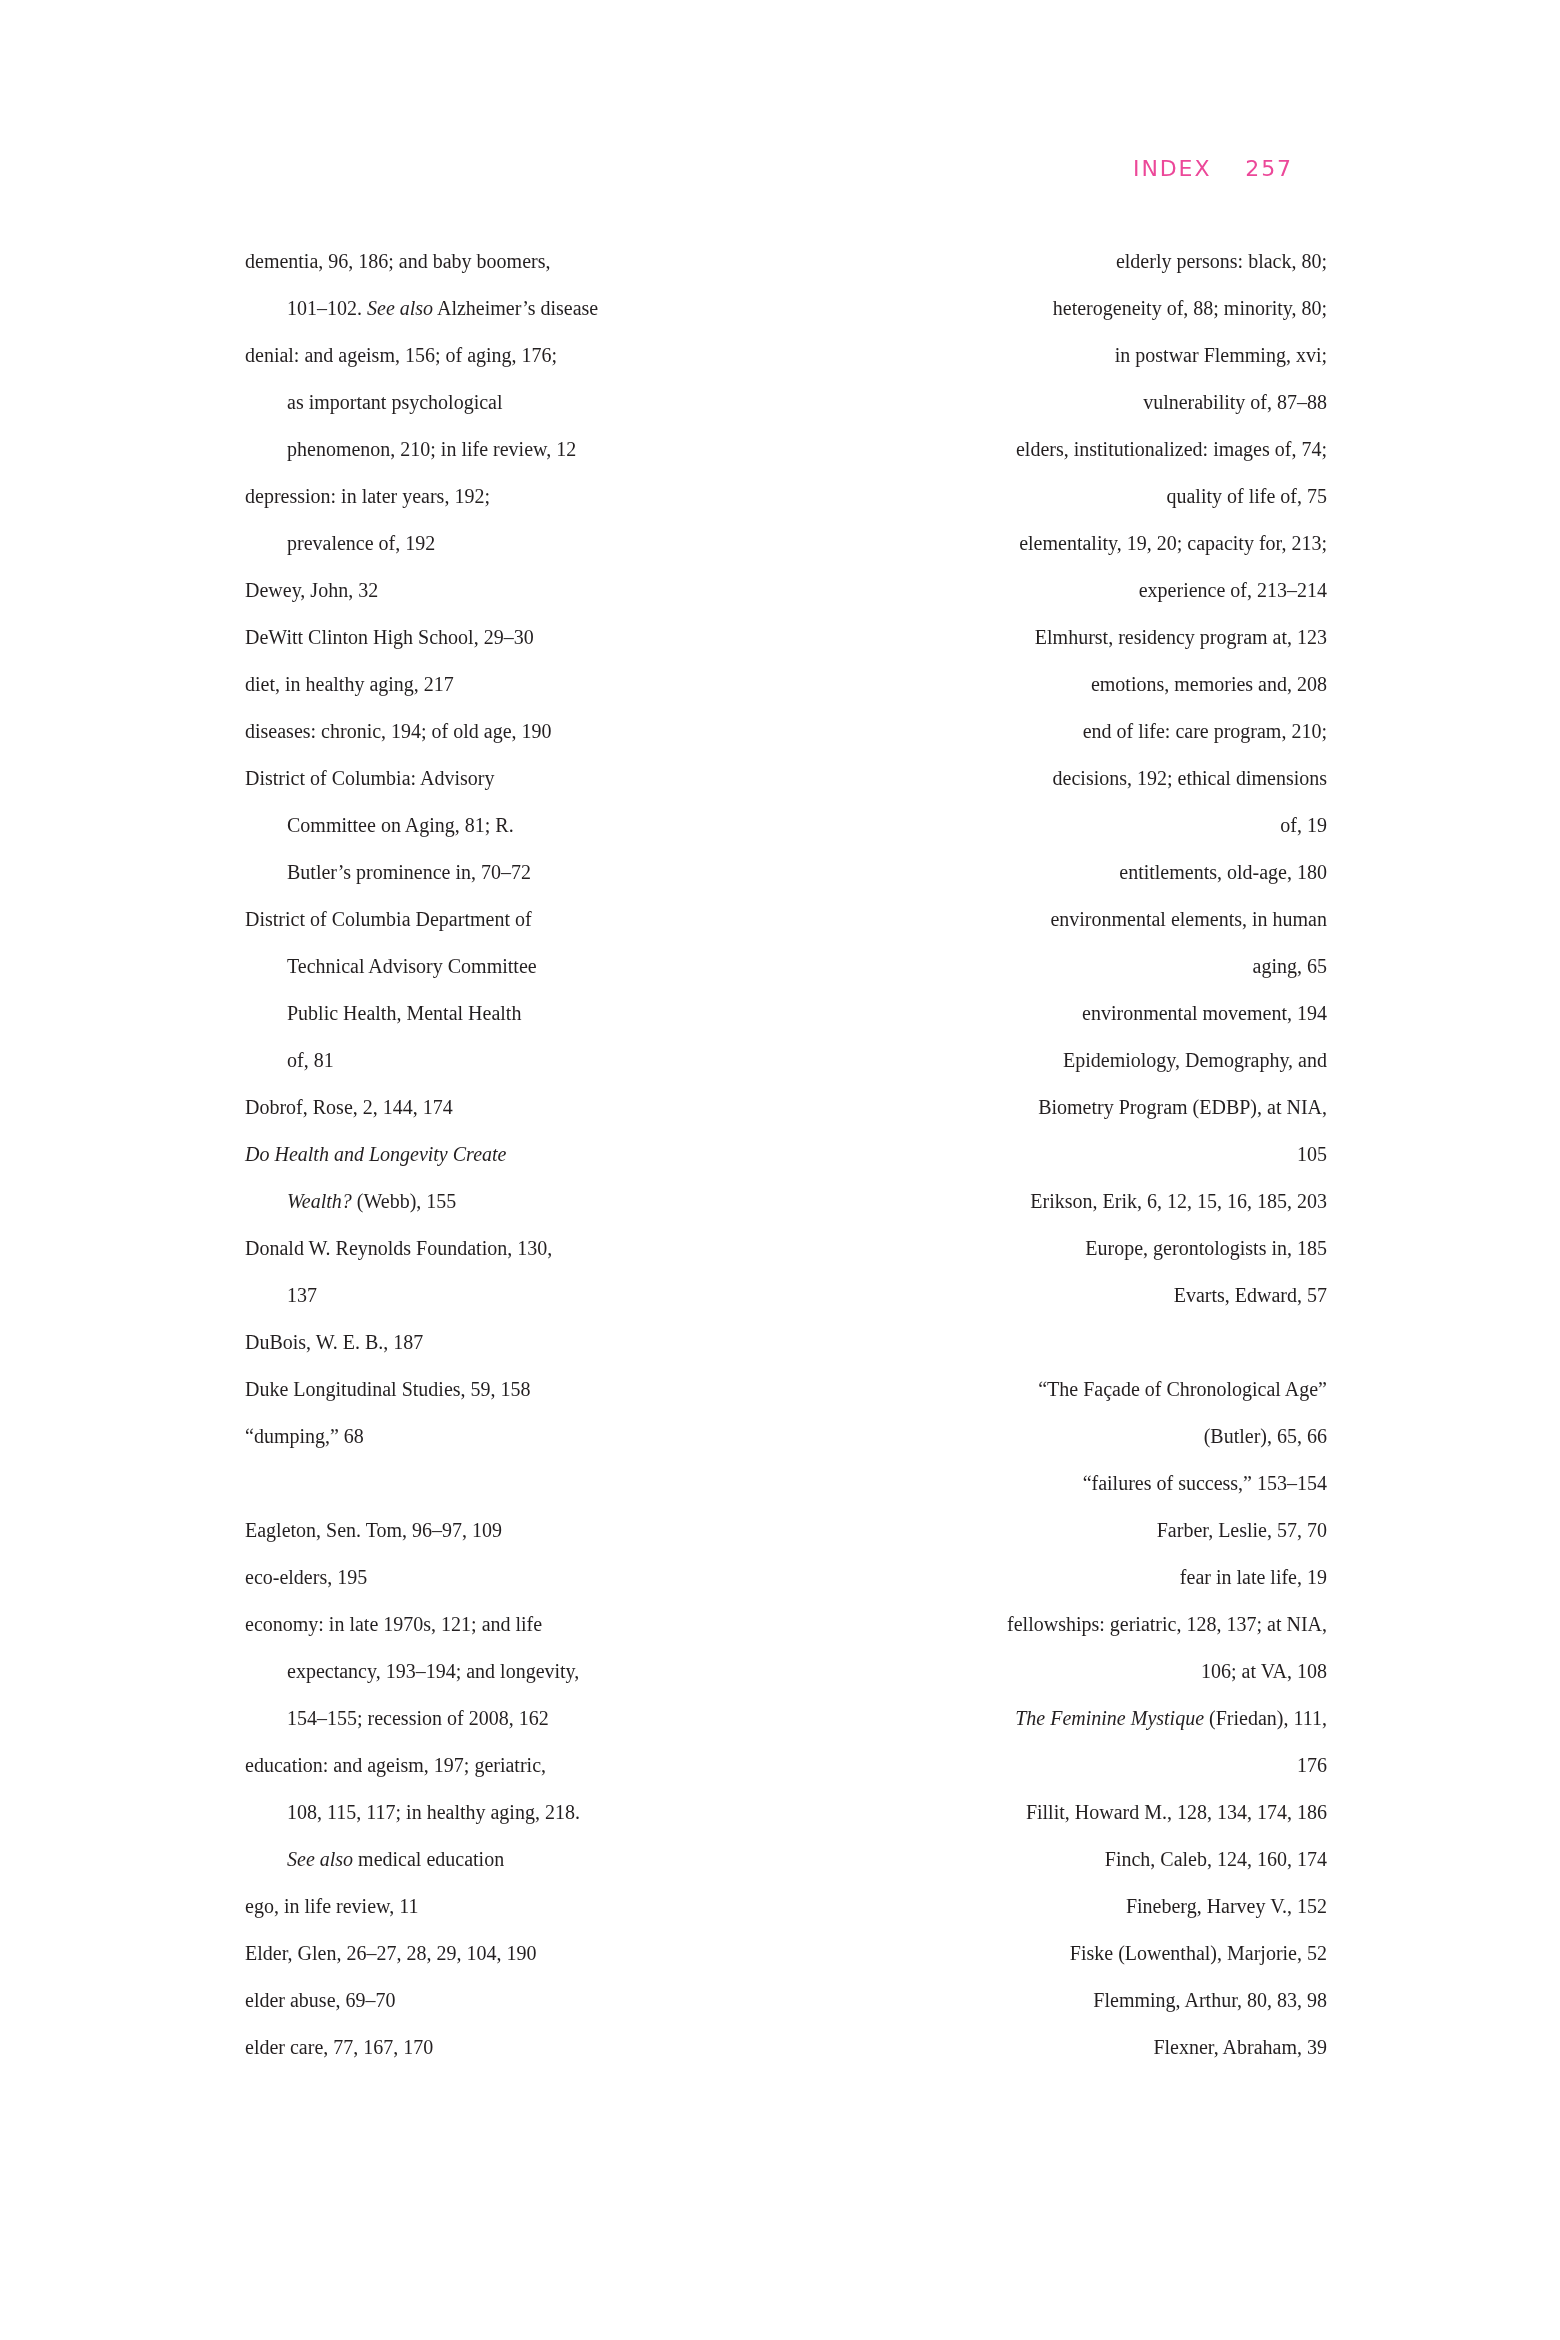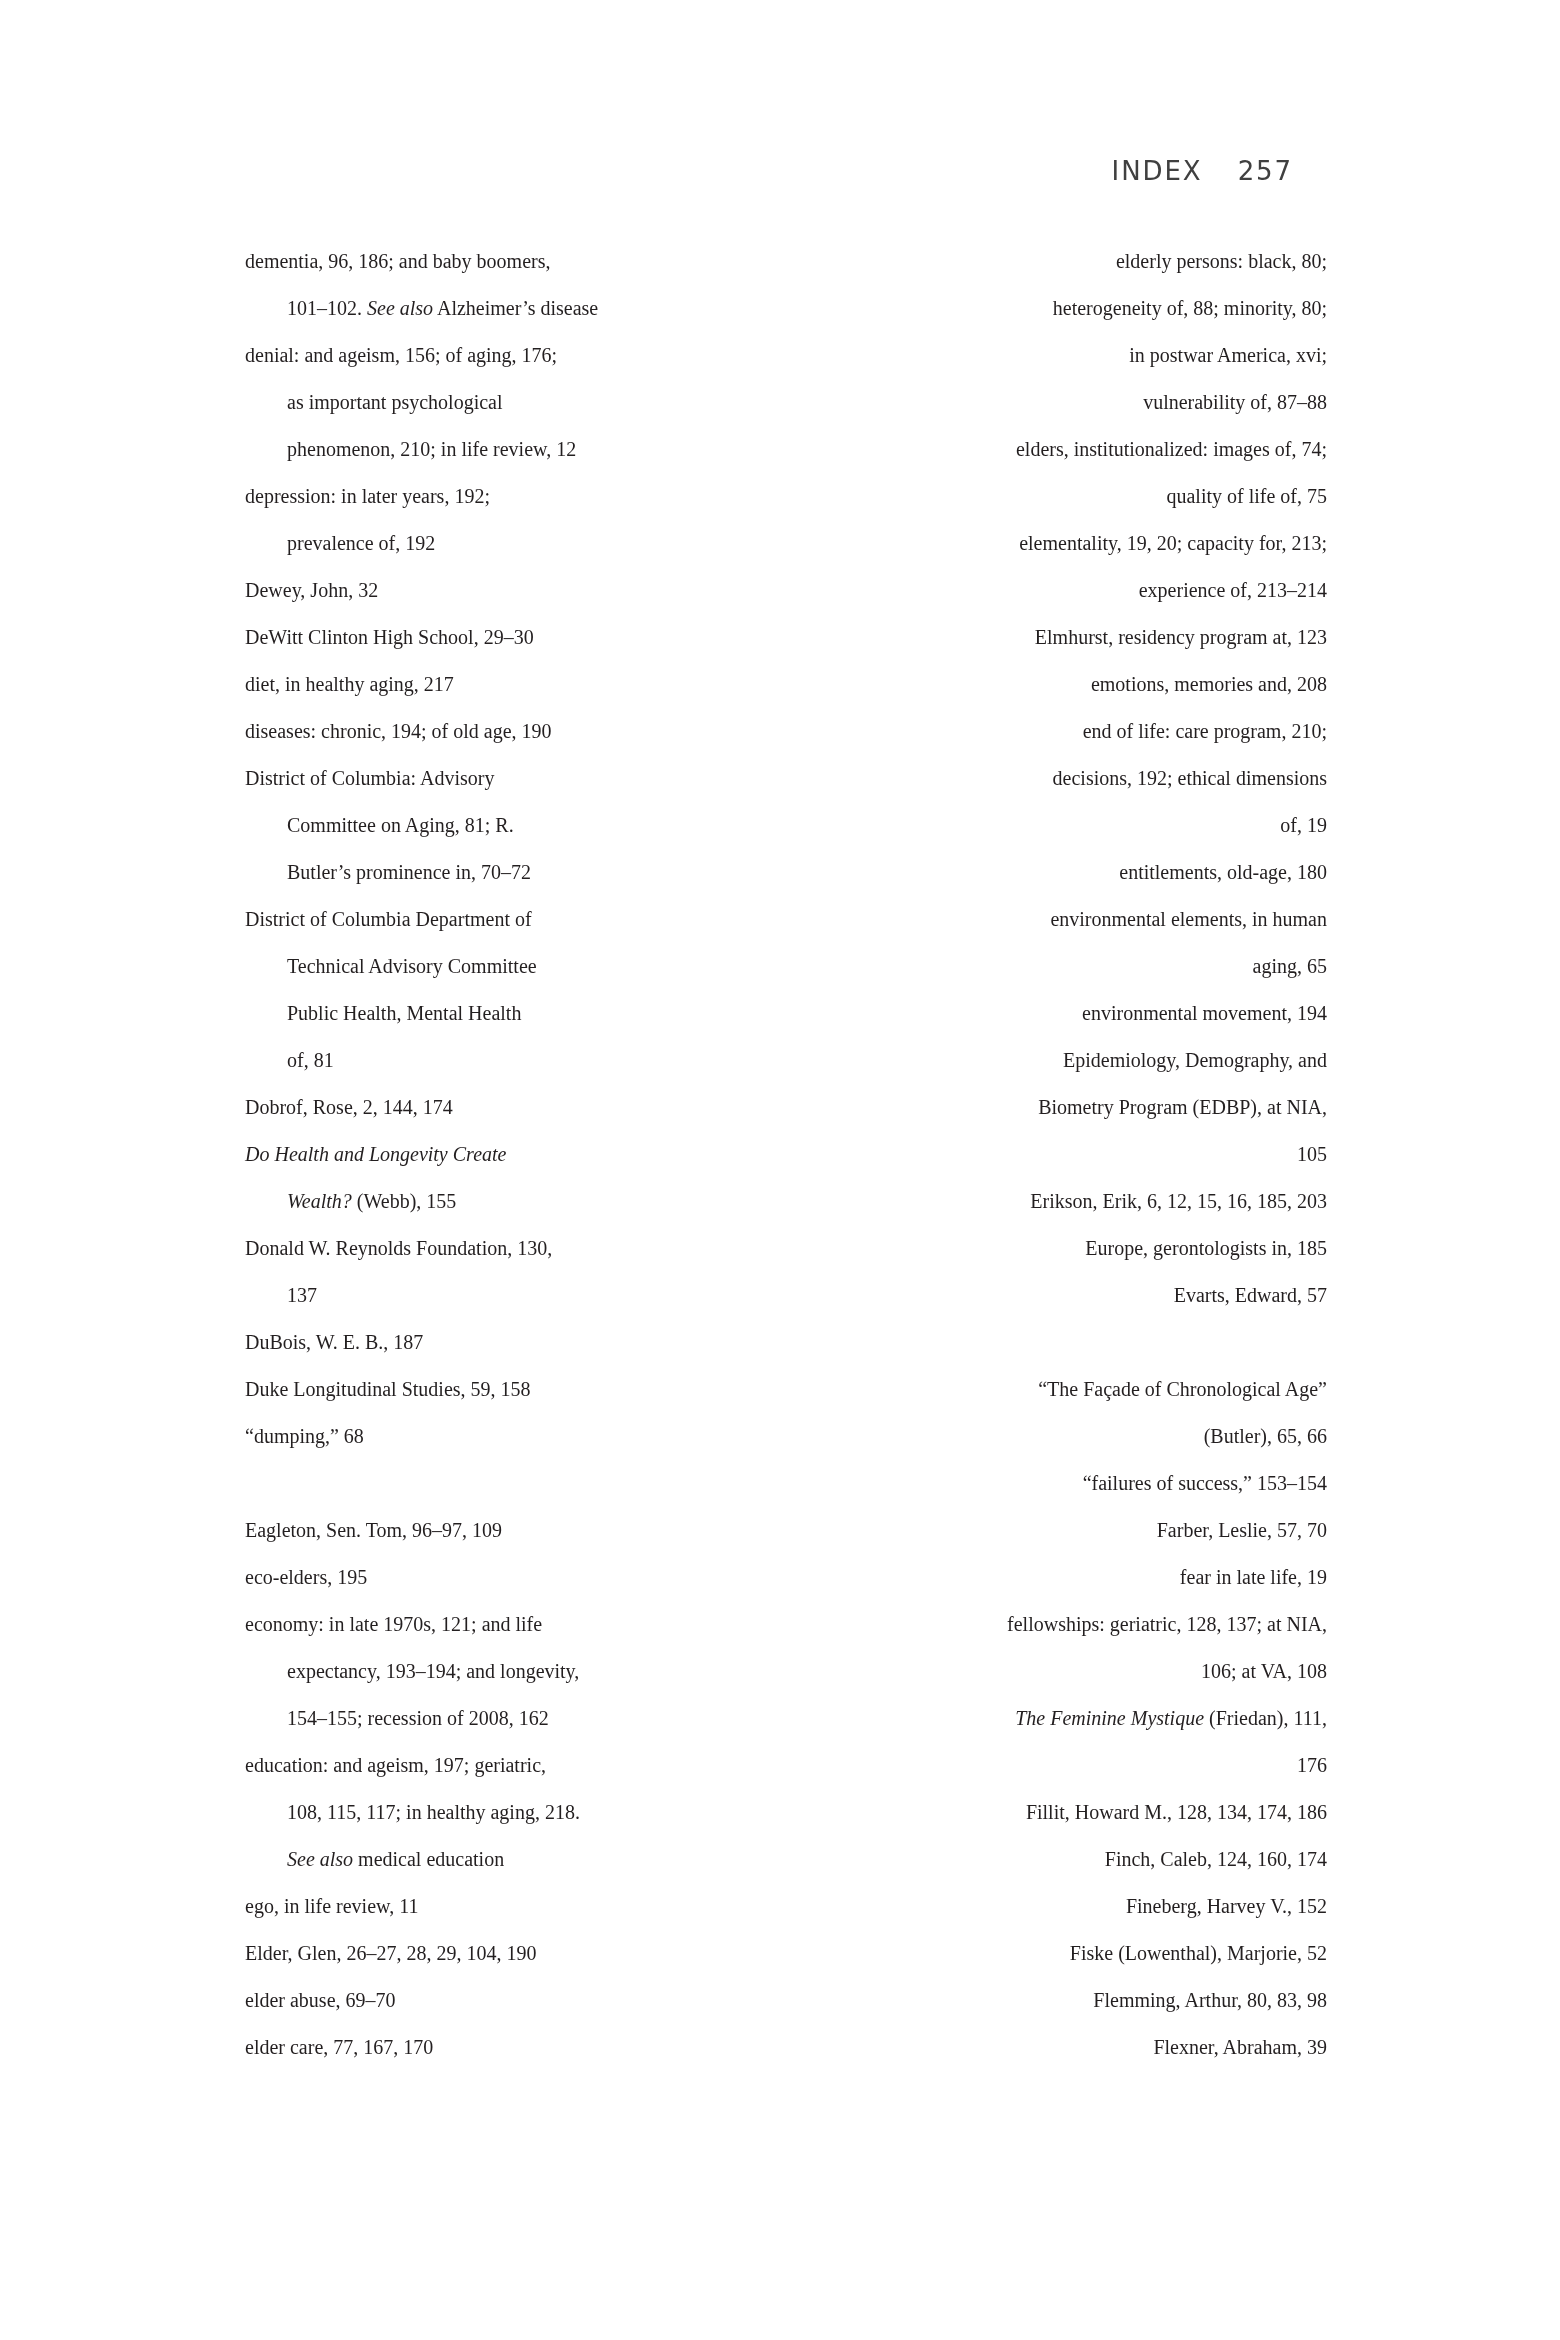--- a/index.html
+++ b/index.html
@@ -12,23 +12,23 @@
       height: 2341px;
       position: relative;
       overflow: hidden;
       color: #231f20;
     }
     .running-head {
       position: absolute;
       top: 156px;
       right: 268px;
       font-family: "DejaVu Sans", sans-serif;
-      font-size: 26px;
+      font-size: 22px;
       letter-spacing: 1.9px;
-      color: #404040;
+      color: #ec4899;
       white-space: nowrap;
     }
     .running-head .title {
       margin-right: 25px;
     }
     .column {
       position: absolute;
       top: 238px;
       font-family: "Liberation Serif", serif;
       font-size: 20px;
@@ -89,21 +89,21 @@
     <div class="line indent"><span>108, 115, 117; in healthy aging, 218.</span></div>
     <div class="line indent"><span class="it">See also</span><span> medical education</span></div>
     <div class="line"><span>ego, in life review, 11</span></div>
     <div class="line"><span>Elder, Glen, 26–27, 28, 29, 104, 190</span></div>
     <div class="line"><span>elder abuse, 69–70</span></div>
     <div class="line"><span>elder care, 77, 167, 170</span></div>
   </div>
 <div class="column col-right">
     <div class="line"><span>elderly persons: black, 80;</span></div>
     <div class="line indent"><span>heterogeneity of, 88; minority, 80;</span></div>
-    <div class="line indent"><span>in postwar America, xvi;</span></div>
+    <div class="line indent"><span>in postwar Flemming, xvi;</span></div>
     <div class="line indent"><span>vulnerability of, 87–88</span></div>
     <div class="line"><span>elders, institutionalized: images of, 74;</span></div>
     <div class="line indent"><span>quality of life of, 75</span></div>
     <div class="line"><span>elementality, 19, 20; capacity for, 213;</span></div>
     <div class="line indent"><span>experience of, 213–214</span></div>
     <div class="line"><span>Elmhurst, residency program at, 123</span></div>
     <div class="line"><span>emotions, memories and, 208</span></div>
     <div class="line"><span>end of life: care program, 210;</span></div>
     <div class="line indent"><span>decisions, 192; ethical dimensions</span></div>
     <div class="line indent"><span>of, 19</span></div>

